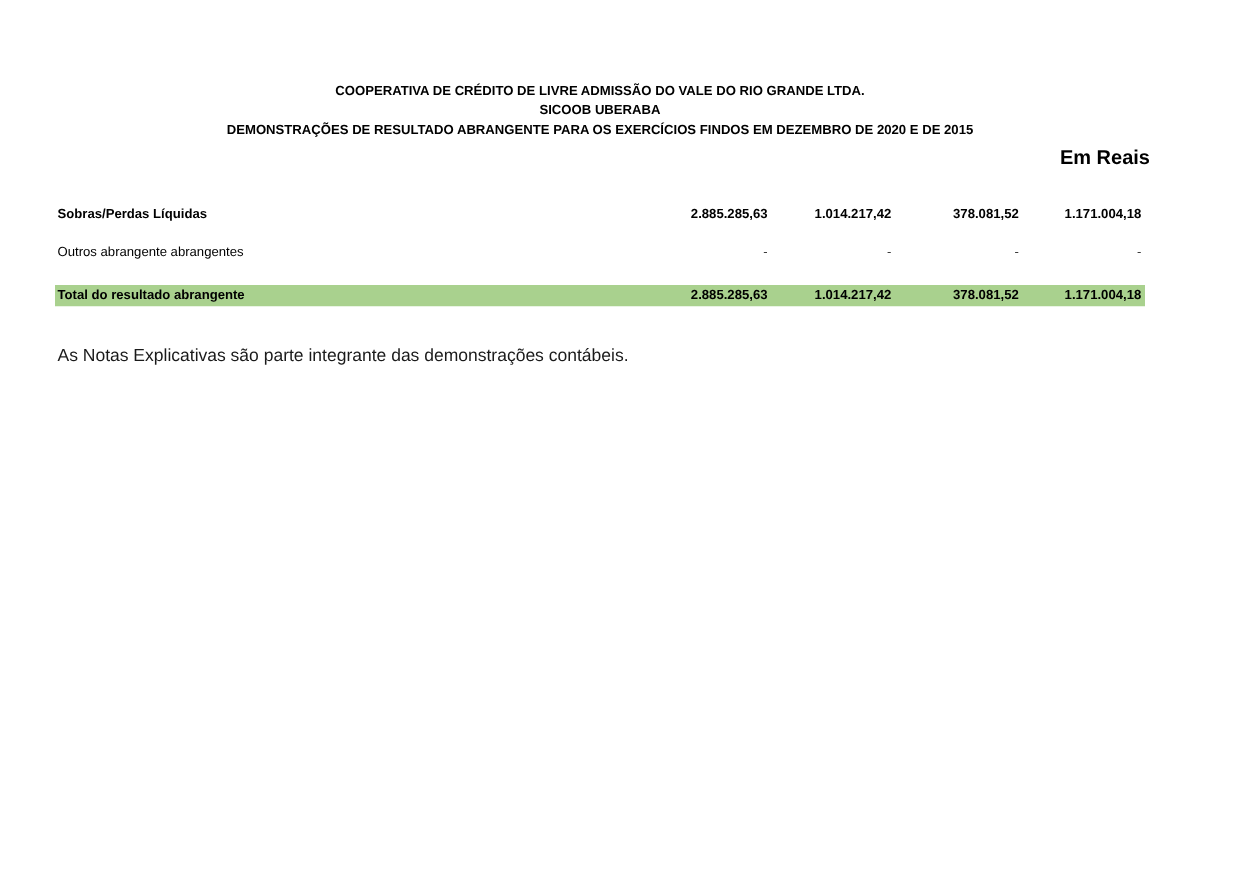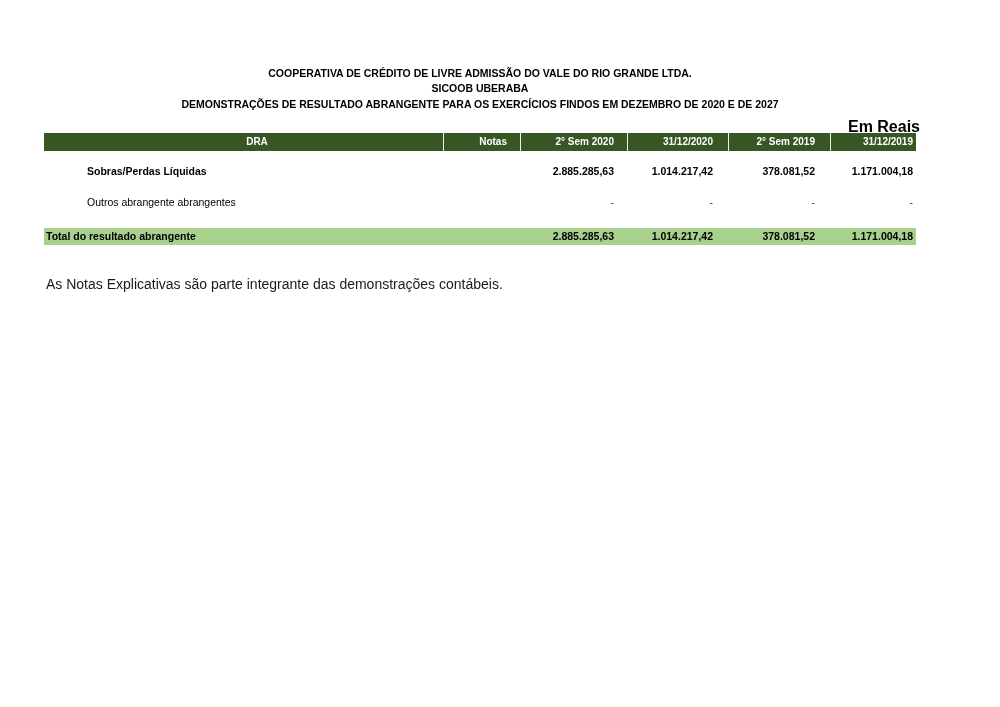--- a/index.html
+++ b/index.html
@@ -85,21 +85,20 @@
     font-size: 10.5px;
   }
   #r1 { top: 164px; font-weight: bold; }
   #r2 { top: 195px; }
   #r2 .num { color: #3c3c3c; }
   .row .label {
     position: absolute;
     left: 2px;
     top: 0;
     white-space: nowrap;
-    margin-left: 41px;
   }
   
   .trow {
     position: absolute;
     left: 44px;
     top: 228px;
     width: 872px;
     height: 17px;
     line-height: 17px;
     background: var(--total-bg);
@@ -119,37 +118,24 @@
     margin-top: 28px;
   }
 </style>
 </head>
 <body>
 
 <div class="page">
 
   <div class="title" id="t2">SICOOB UBERABA</div>
   <div class="title" id="t1">COOPERATIVA DE CRÉDITO DE LIVRE ADMISSÃO DO VALE DO RIO GRANDE LTDA.</div>
-  <div class="title" id="t3">DEMONSTRAÇÕES DE RESULTADO ABRANGENTE PARA OS EXERCÍCIOS FINDOS EM DEZEMBRO DE 2020 E DE 2027</div>
+  <div class="title" id="t3">DEMONSTRAÇÕES DE RESULTADO ABRANGENTE PARA OS EXERCÍCIOS FINDOS EM DEZEMBRO DE 2020 E DE 2015</div>
 
   <div class="em-reais">Em Reais</div>
 
-  <div class="thead">
-    <div class="th th-dra">DRA</div>
-    <div class="sep s1"></div>
-    <div class="th th-notas">Notas</div>
-    <div class="sep s2"></div>
-    <div class="th num c1">2° Sem 2020</div>
-    <div class="sep s3"></div>
-    <div class="th num c2">31/12/2020</div>
-    <div class="sep s4"></div>
-    <div class="th num c3">2° Sem 2019</div>
-    <div class="sep s5"></div>
-    <div class="th num c4">31/12/2019</div>
-  </div>
 
   <div class="row" id="r1">
     <div class="label">Sobras/Perdas Líquidas</div>
     <div class="num c1">2.885.285,63</div>
     <div class="num c2">1.014.217,42</div>
     <div class="num c3">378.081,52</div>
     <div class="num c4">1.171.004,18</div>
   </div>
 
   <div class="row" id="r2">

